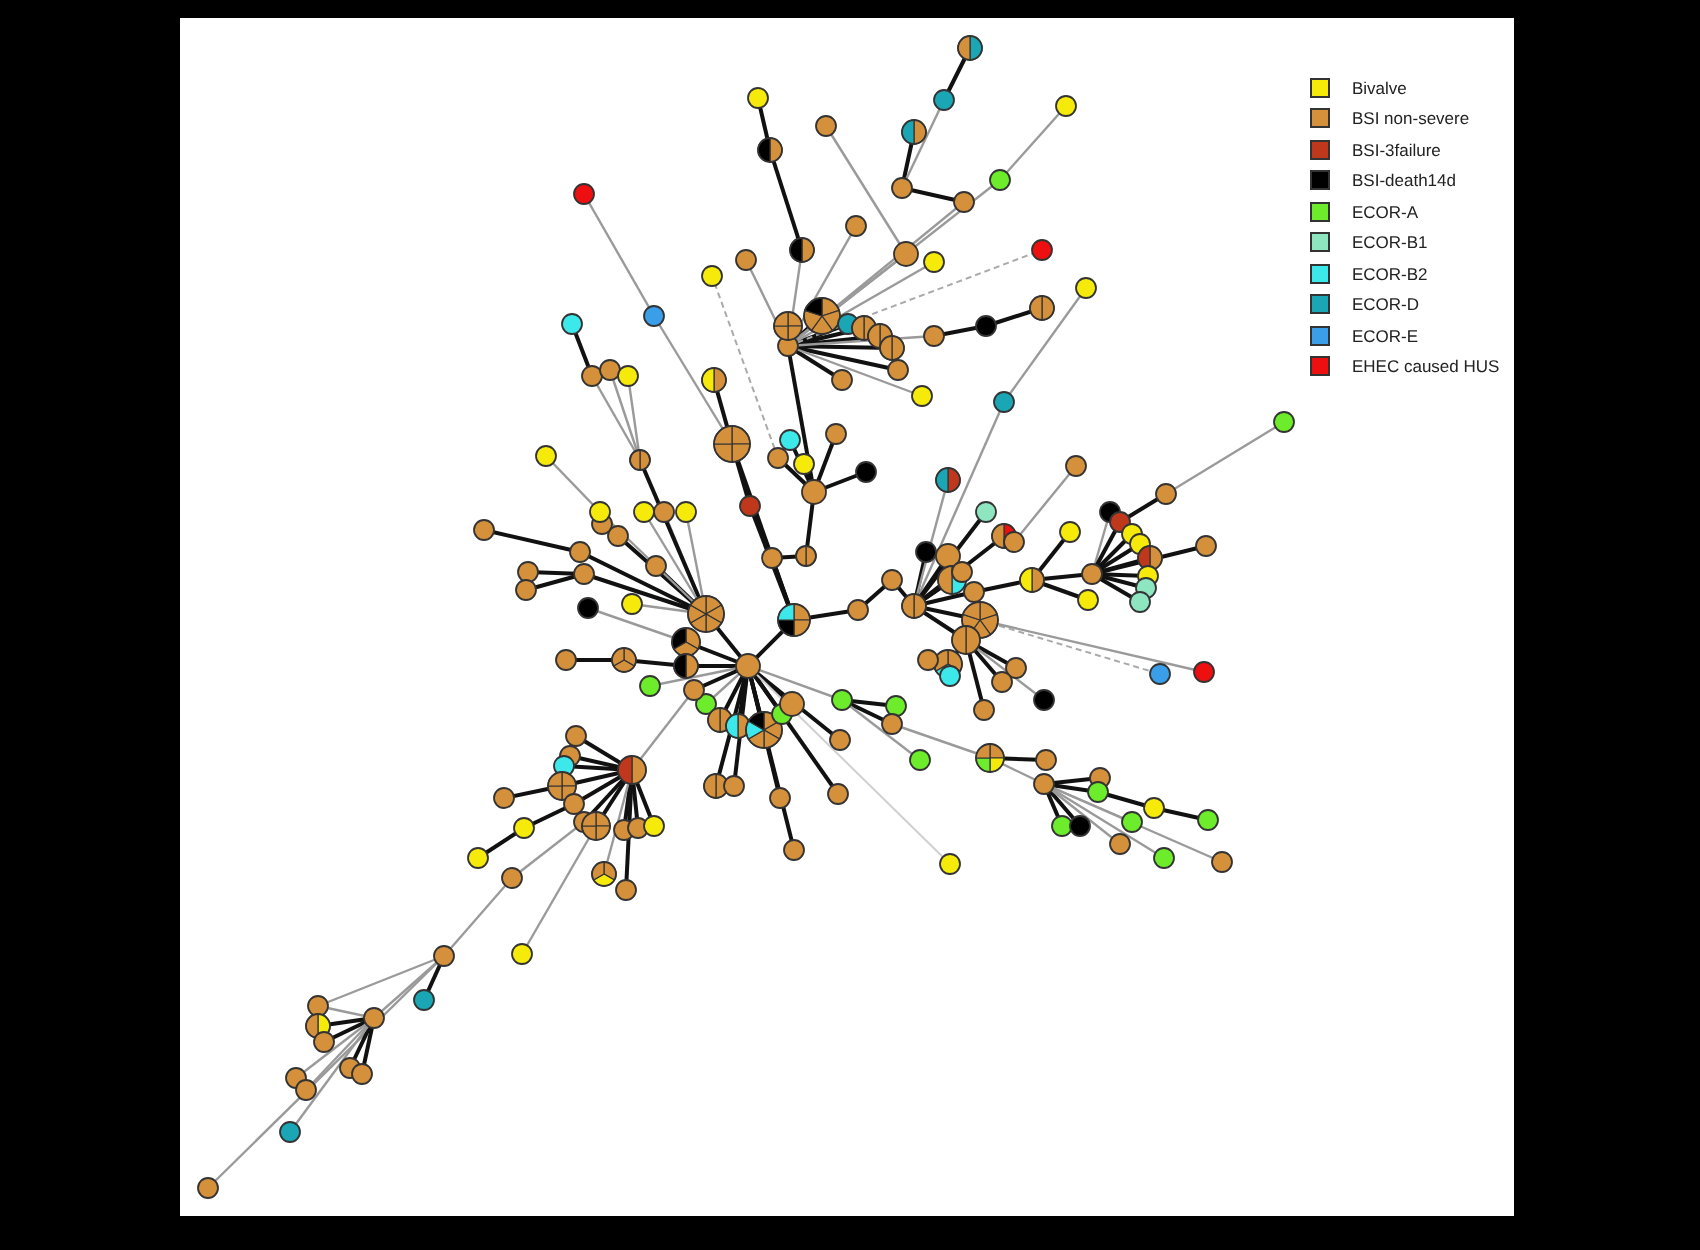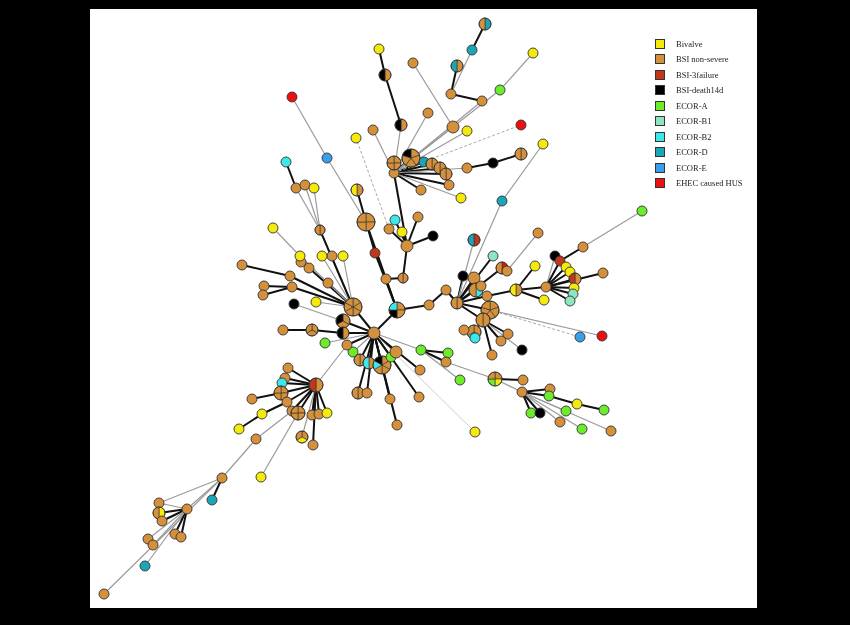--- a/index.html
+++ b/index.html
@@ -1,19 +1,19 @@
 <!DOCTYPE html>
 <html><head>
 <meta charset="utf-8">
 <style>
   html,body{margin:0;padding:0;background:#000;}
   body{width:850px;height:625px;position:relative;overflow:hidden;font-family:"Liberation Sans",sans-serif;}
   #panel{position:absolute;left:90px;top:9px;width:667px;height:599px;background:#fff;}
   #graph{position:absolute;left:0;top:0;width:850px;height:625px;}
-  #legend{position:absolute;left:655px;top:36px;font-family:Liberation Serif, serif;}
+  #legend{position:absolute;left:655px;top:36px;}
   .leg-row{display:flex;align-items:center;height:15.5px;}
   .leg-swatch{width:10px;height:10px;border:1px solid #333;box-sizing:border-box;margin-right:11px;}
   .leg-label{font-size:8.5px;color:#222;white-space:nowrap;}
 </style>
 </head>
 <body>
 
 <div id="panel"></div>
 
 <svg id="graph" width="850" height="625" viewBox="0 0 850 625" xmlns="http://www.w3.org/2000/svg">

